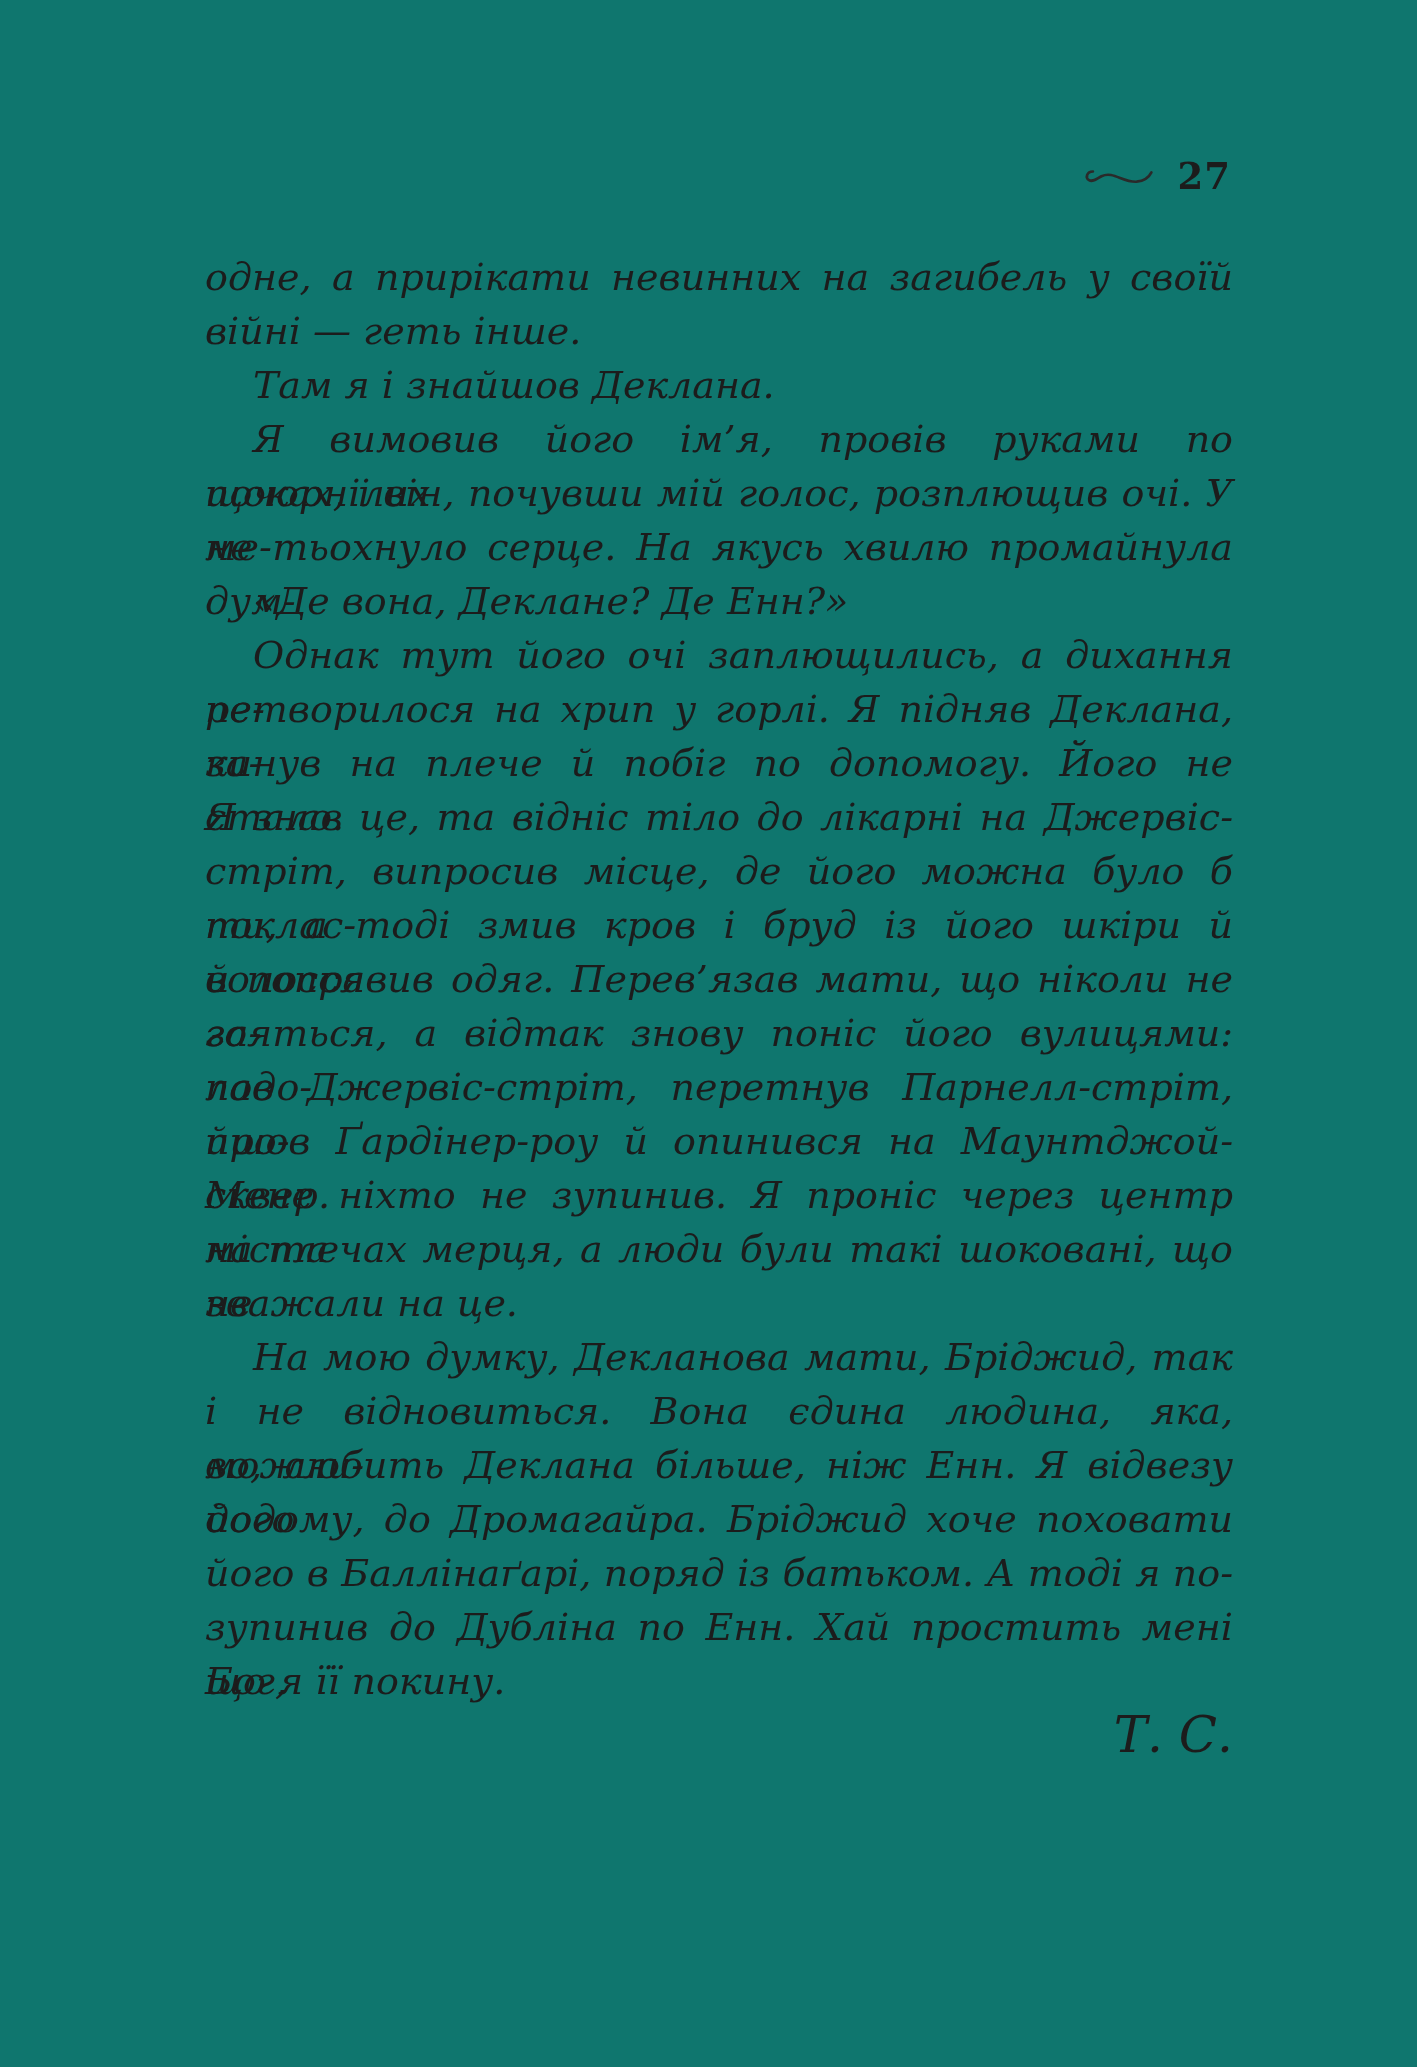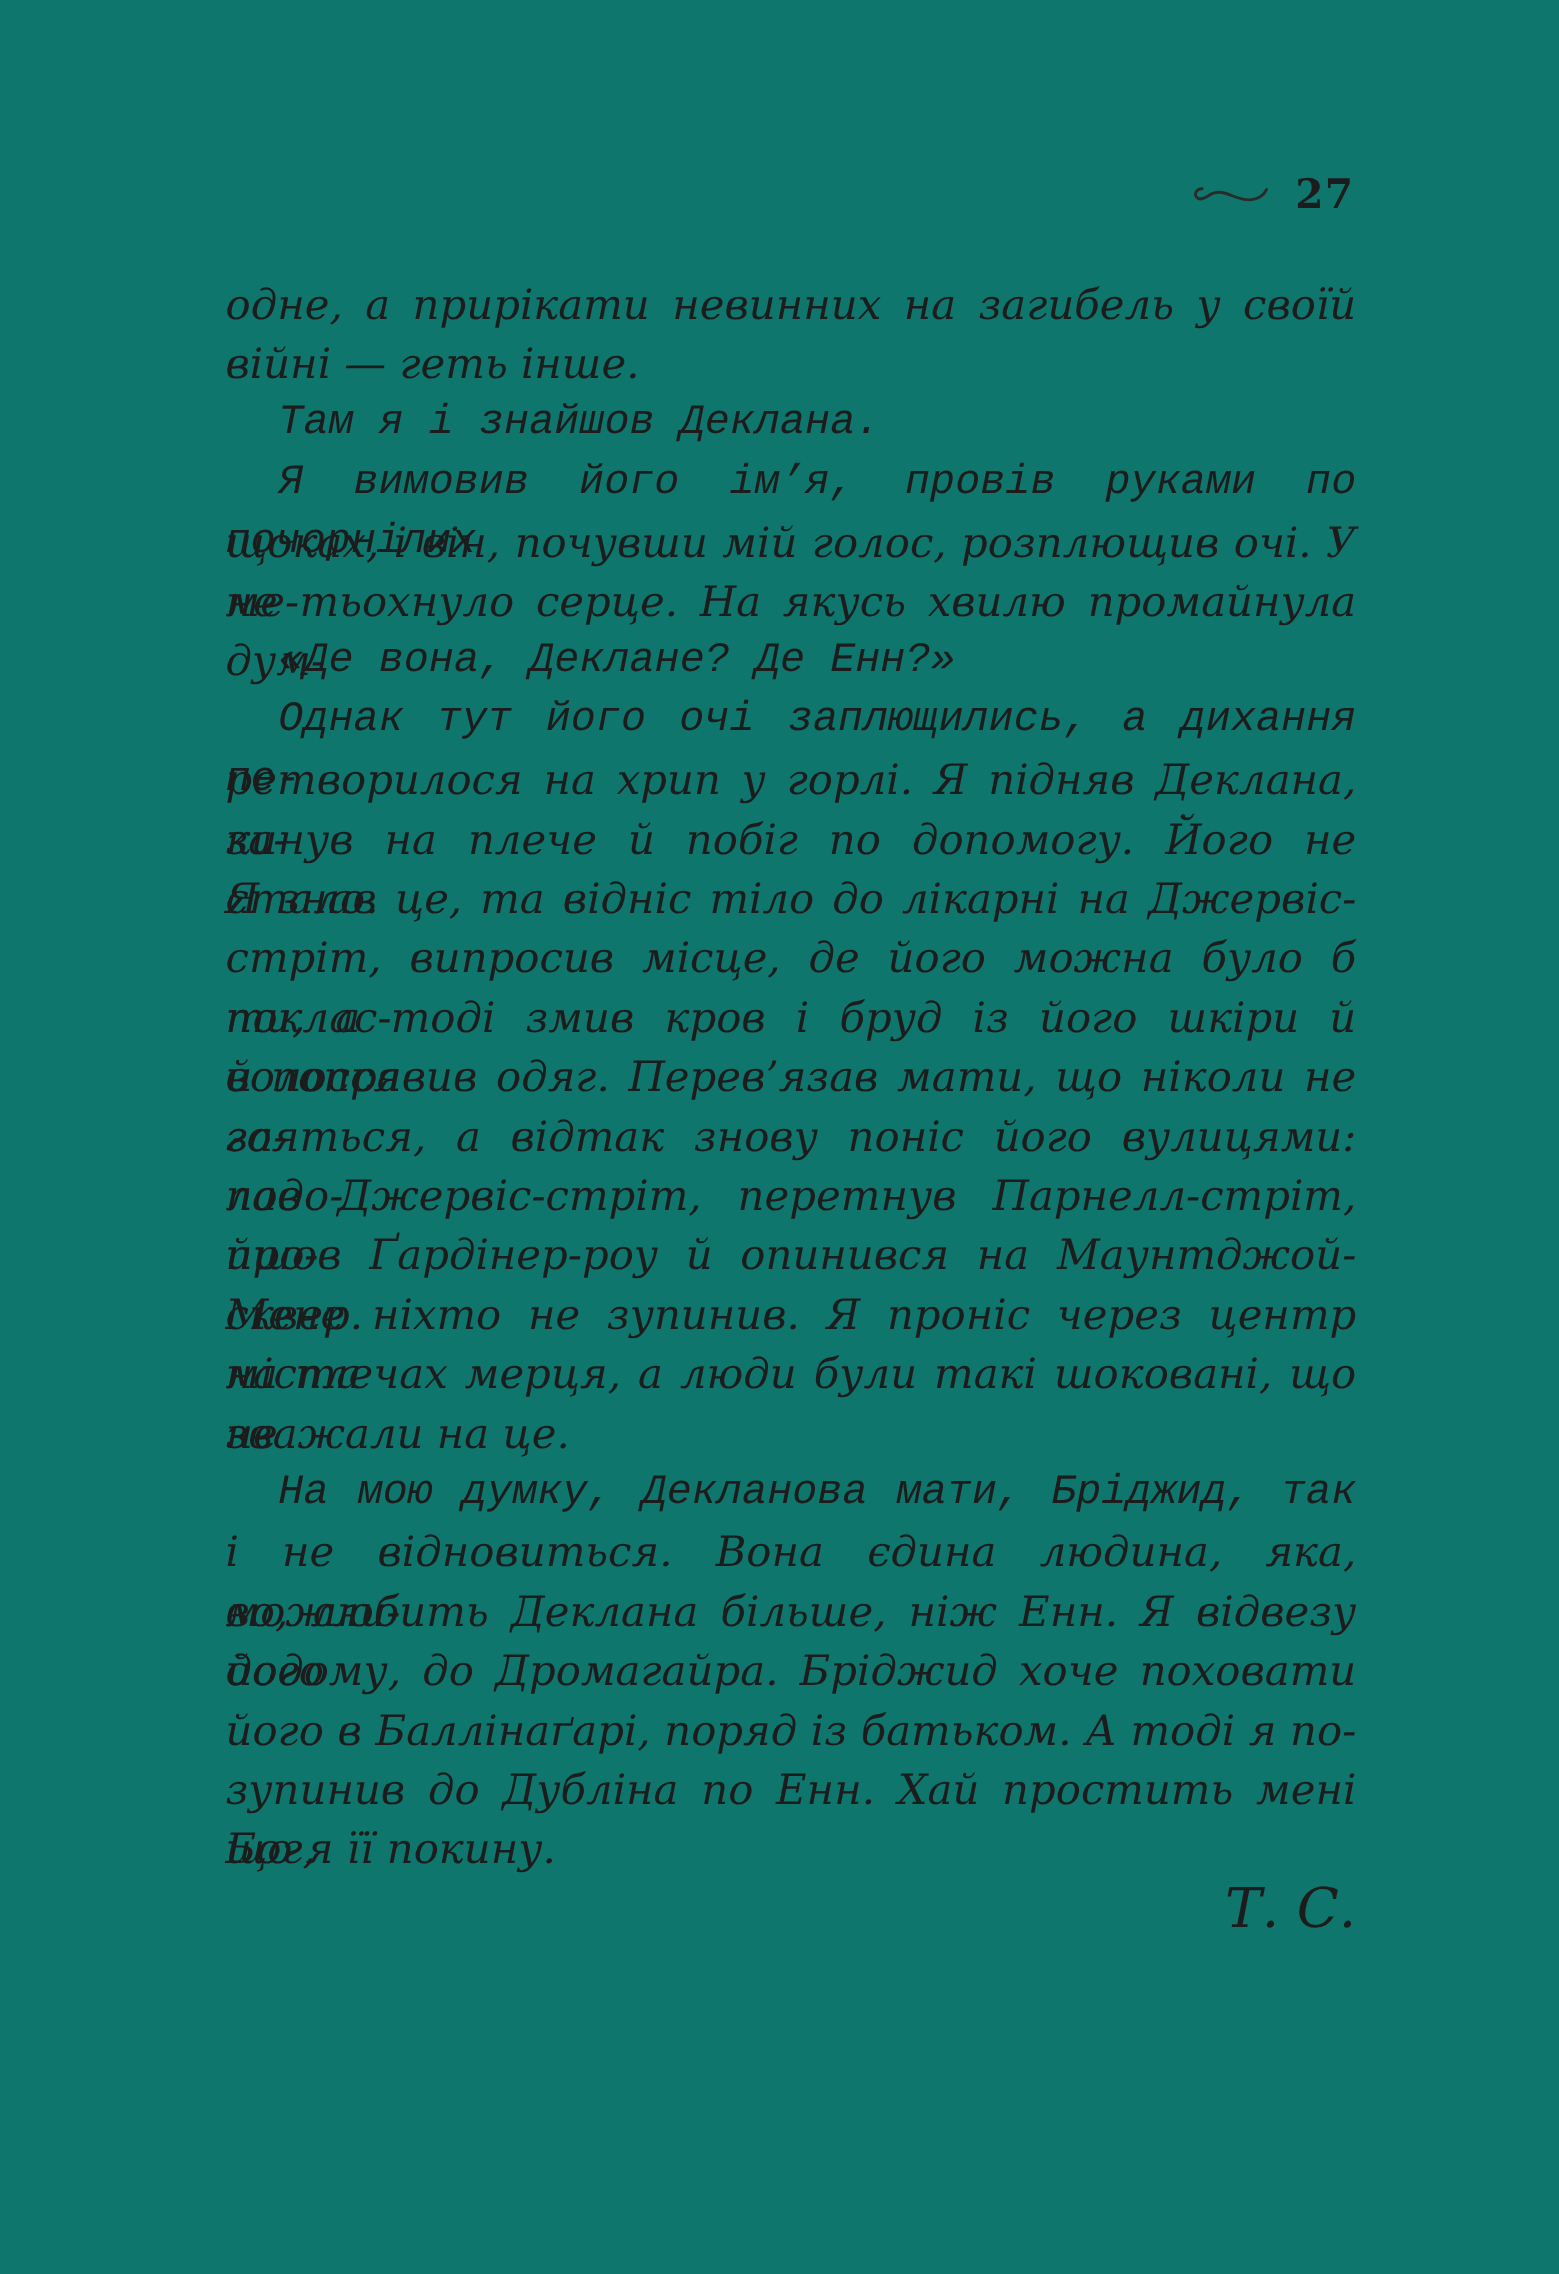--- a/index.html
+++ b/index.html
@@ -41,21 +41,21 @@
     height: 54px;
     text-align: left;
     white-space: normal;
     overflow: visible;
   }
   .line.j {
     text-align: justify;
     text-align-last: justify;
     text-justify: inter-word;
   }
-  .line.ind { text-indent: 48px; font-family: Liberation Mono, monospace; }
+  .line.ind { text-indent: 48px; }
   .signature {
     font-style: italic;
     font-size: 50px;
     line-height: 54px;
     height: 54px;
     text-align: right;
   }
 </style>
 </head>
 <body>

